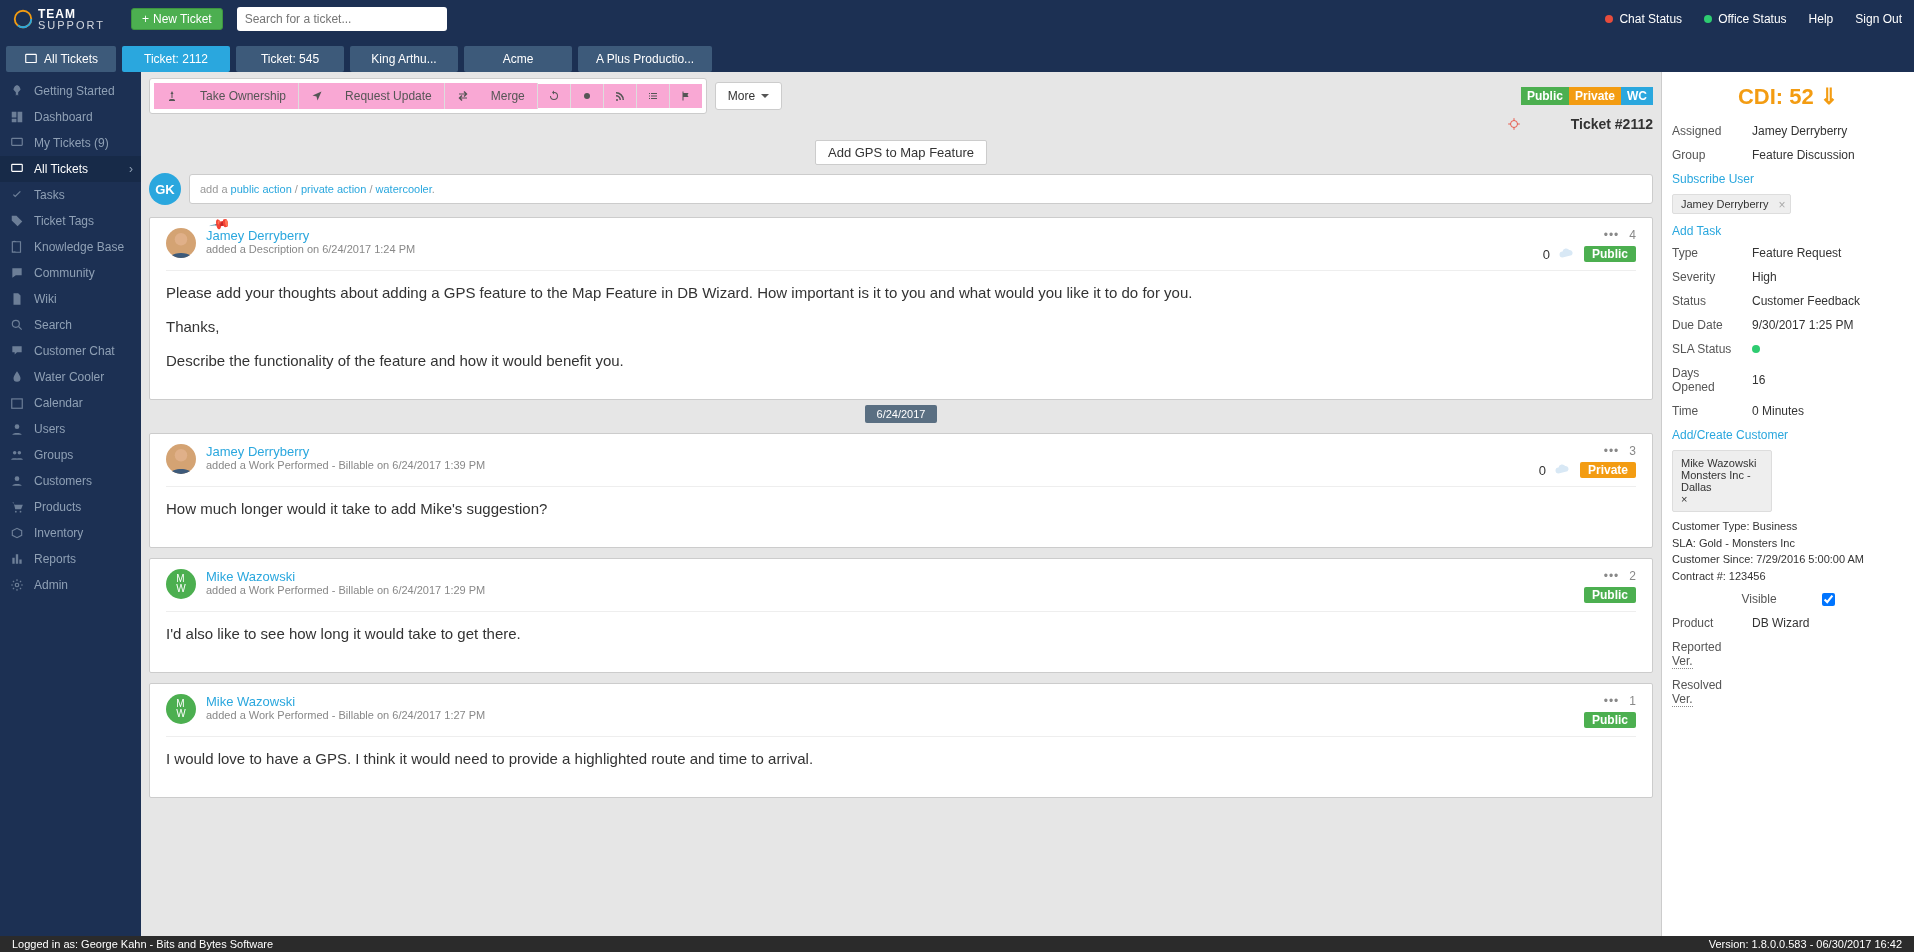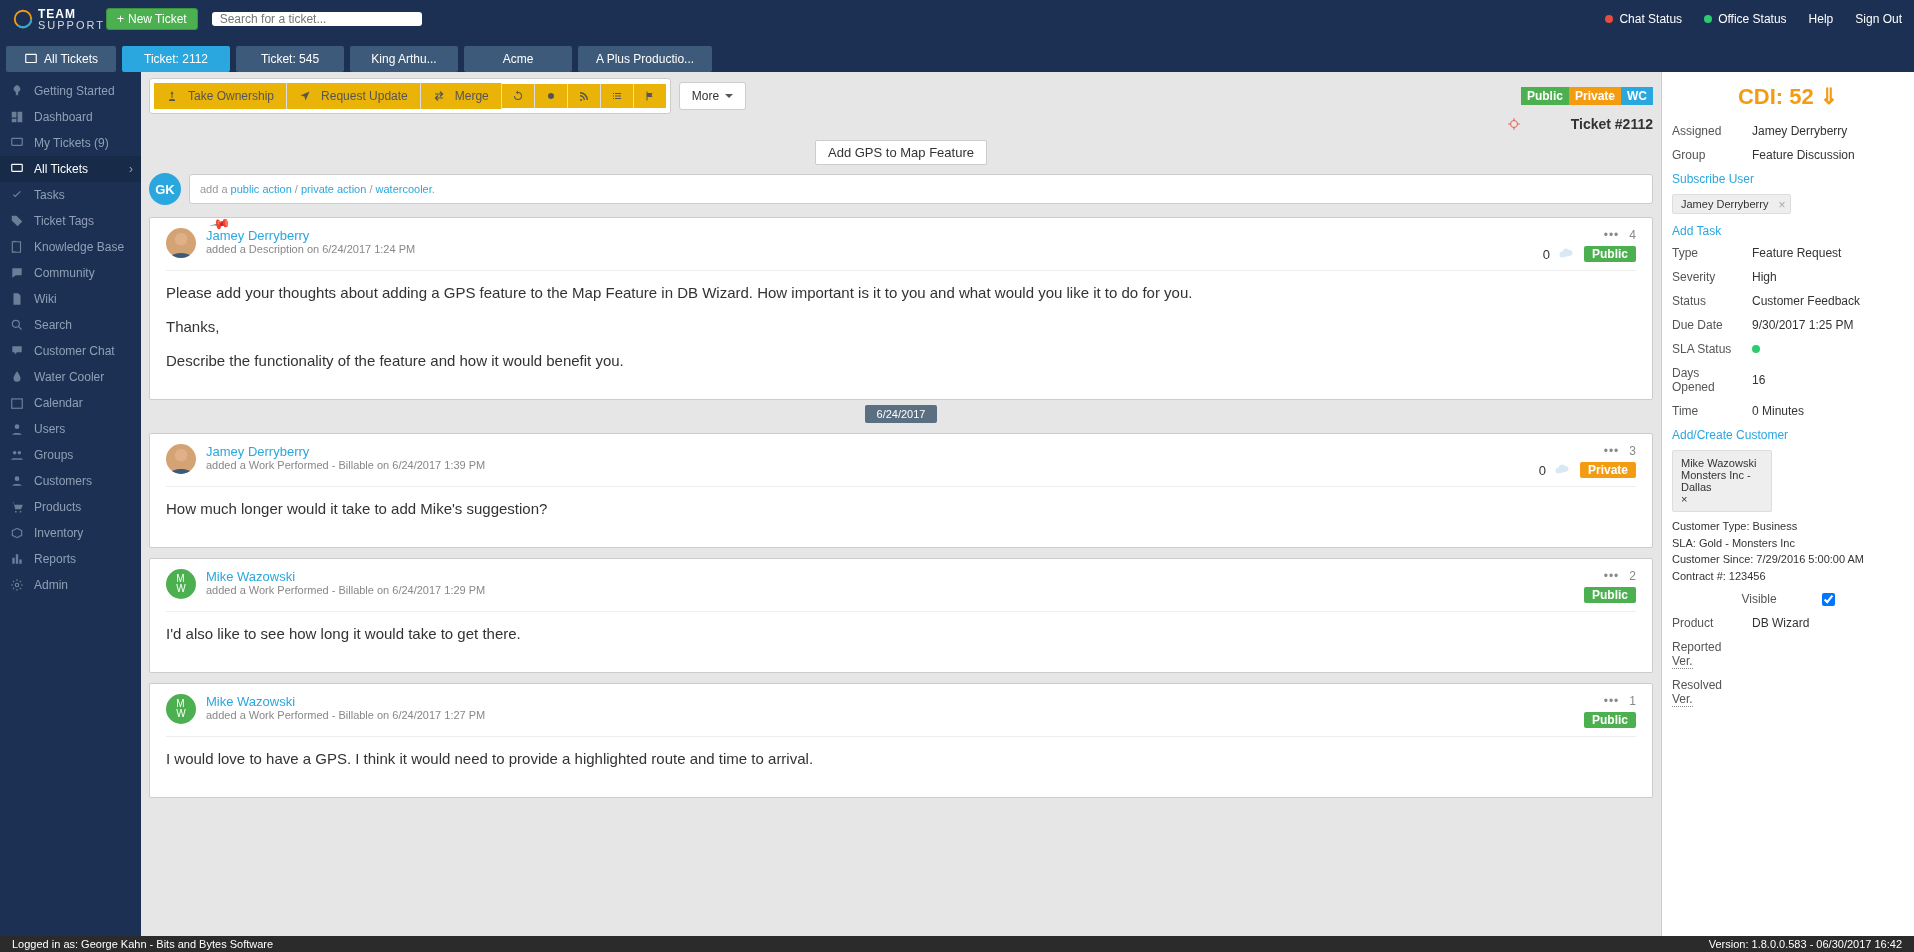--- a/index.html
+++ b/index.html
@@ -1,27 +1,27 @@
 <!DOCTYPE html>
 <html><head>
 <meta charset="utf-8">
 <style>
 * { margin:0; padding:0; box-sizing:border-box; font-family: "Helvetica Neue", Arial, sans-serif; }
 body { background:#e6e6e6; font-size:13px; color:#333; overflow:hidden; }
 .app { width:1914px; height:952px; display:flex; flex-direction:column; }
 
 
 .header { background:#1c3053; height:38px; display:flex; align-items:center; padding:0 12px; color:#fff; }
-.logo { display:flex; align-items:center; gap:4px; margin-right:1px; }
+.logo { display:flex; align-items:center; gap:4px; margin-right:26px; }
 .logo svg { width:22px; height:22px; }
 .logo-text { display:flex; flex-direction:column; line-height:1; }
 .logo-text .t1 { font-size:12px; font-weight:700; letter-spacing:1px; }
 .logo-text .t2 { font-size:11px; letter-spacing:2px; opacity:.8; }
 .btn-new { background:#4caf50; border:1px solid #3d9440; border-radius:3px; color:#fff; padding:3px 10px; font-size:12px; cursor:pointer; display:flex; align-items:center; gap:4px; }
-.search-top { margin-left:14px; width:210px; height:14px; border-radius:3px; border:none; padding:0 8px; font-size:12px; }
+.search-top { margin-left:14px; width:210px; height:24px; border-radius:3px; border:none; padding:0 8px; font-size:12px; }
 .header-right { margin-left:auto; display:flex; align-items:center; gap:22px; font-size:12px; }
 .status-dot { display:flex; align-items:center; gap:6px; }
 .dot { width:8px; height:8px; border-radius:50%; }
 .dot.red { background:#e74c3c; }
 .dot.green { background:#2ecc71; }
 .header-right a { color:#fff; cursor:pointer; }
 
 
 .tabbar { background:#1c3053; height:34px; display:flex; align-items:flex-end; padding:0 6px; gap:6px; }
 .tab { background:#3d5a7a; color:#fff; padding:6px 18px; border-radius:2px; font-size:12px; cursor:pointer; display:flex; align-items:center; gap:6px; min-width:108px; justify-content:center; }
@@ -46,21 +46,21 @@
 .toolbar-row { display:flex; align-items:center; }
 .toolbar-right { margin-left:auto; display:flex; align-items:center; gap:0; }
 .status-tag { color:#fff; font-size:12px; font-weight:700; padding:2px 6px; }
 .status-tag.public { background:#4caf50; }
 .status-tag.private { background:#f39c12; }
 .status-tag.wc { background:#2aa7de; }
 .ticket-id-row { text-align:right; font-size:14px; margin-top:2px; display:flex; justify-content:flex-end; align-items:center; gap:6px; }
 .ticket-id-row .tid { font-weight:700;margin-left:44px; }
 
 .toolbar { background:#fff; border:1px solid #ccc; border-radius:3px; display:flex; align-items:center; padding:4px; gap:0; width:fit-content; }
-.tbtn { border:none; background:#eab308; padding:6px 12px; font-size:12px; color:#555; cursor:pointer; display:flex; align-items:center; gap:10px; border-right:1px solid #ddd; }
+.tbtn { border:none; background:#f9a8d4; padding:6px 12px; font-size:12px; color:#555; cursor:pointer; display:flex; align-items:center; gap:22px; border-right:1px solid #ddd; }
 .tbtn:last-child { border-right:none; }
 .tbtn.iconbtn { padding:6px 10px; }
 .more-box { margin-left:8px; background:#fff; border:1px solid #ccc; border-radius:3px; padding:6px 12px; font-size:12px; cursor:pointer; display:flex; align-items:center; gap:6px;}
 .caret-down { border-top:4px solid #555; border-left:4px solid transparent; border-right:4px solid transparent; }
 
 .title-box { background:#fff; border:1px solid #ccc; border-radius:2px; margin:8px auto 8px; padding:4px 12px; width:fit-content; font-size:13px; }
 
 
 .action-row { display:flex; align-items:center; gap:8px; margin-bottom:12px; }
 .avatar-circle { width:32px; height:32px; border-radius:50%; background:#2aa7de; color:#fff; display:flex; align-items:center; justify-content:center; font-size:13px; font-weight:600; flex-shrink:0;}

